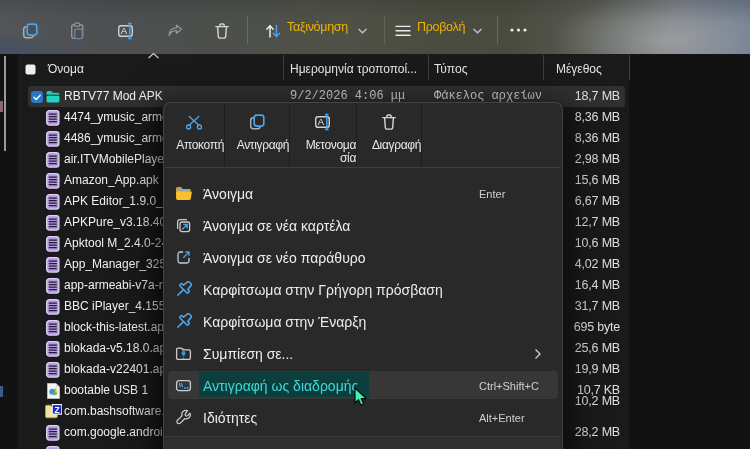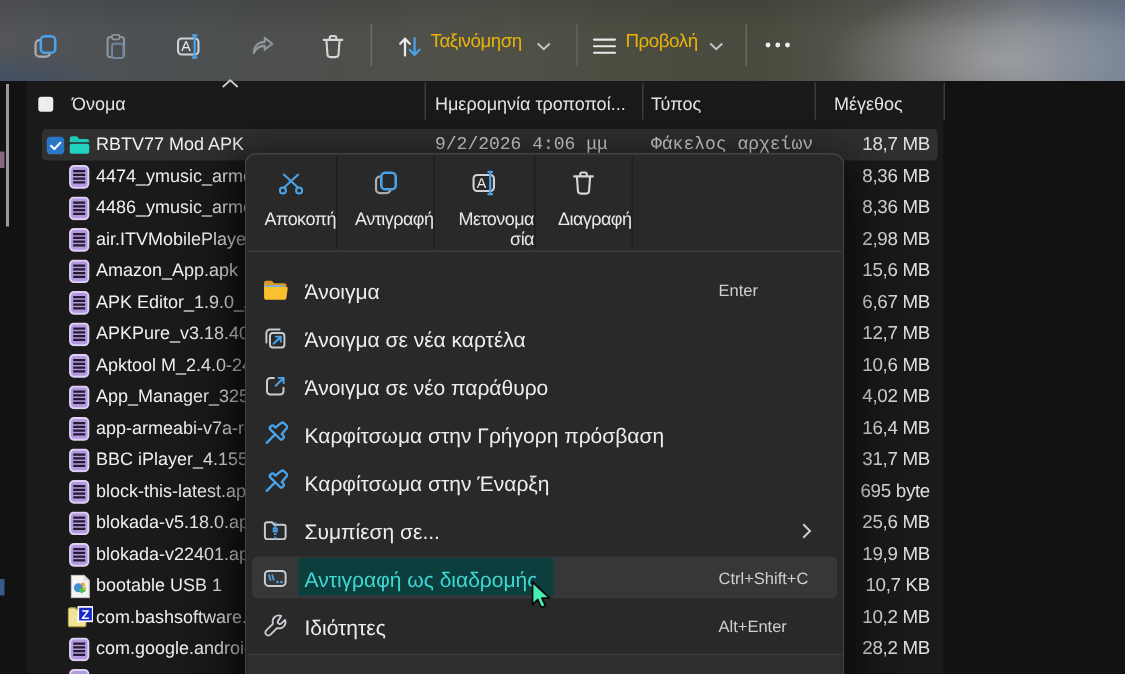--- a/index.html
+++ b/index.html
@@ -233,21 +233,21 @@
   </svg>
   <div class="abs name" style="top:380px">bootable USB 1</div>
   <div class="abs size" style="left:532px;top:380px">10,7 KB</div>
 
   <svg class="abs ficon" style="left:45px;top:404px" width="17" height="15">
     <path d="M0.5,2.5 a1.3,1.3 0 0 1 1.3,-1.3 h3.4 l1.4,1.6 h4.4 a1.3,1.3 0 0 1 1.3,1.3 v8.4 a1.3,1.3 0 0 1 -1.3,1.3 h-9.2 a1.3,1.3 0 0 1 -1.3,-1.3 z" fill="#efe49a" stroke="#b7a23f" stroke-width="0.8"></path>
     <rect x="7.2" y="0.6" width="9.6" height="9.6" fill="#1729c8" stroke="#ffffff" stroke-width="1.1"></rect>
     <text x="12.0" y="8.6" font-size="8.5" font-family="Liberation Sans" font-weight="bold" fill="#ffffff" text-anchor="middle">Z</text>
   </svg>
   <div class="abs name" style="top:401px">com.bashsoftware.screen.apk</div>
-  <div class="abs size" style="left:532px;top:401px">10,2 MB</div>
+  <div class="abs size" style="left:532px;top:391px">10,2 MB</div>
 
   <svg class="abs ficon" style="top:425px" width="14" height="16">
       <use href="#apkdoc"></use>
     </svg>
   <div class="abs name" style="top:422px">com.google.android.apps.apk</div>
   <div class="abs size" style="left:532px;top:422px">28,2 MB</div>
 
   <svg class="abs ficon" style="top:446px" width="14" height="16">
       <use href="#apkdoc"></use>
     </svg>

